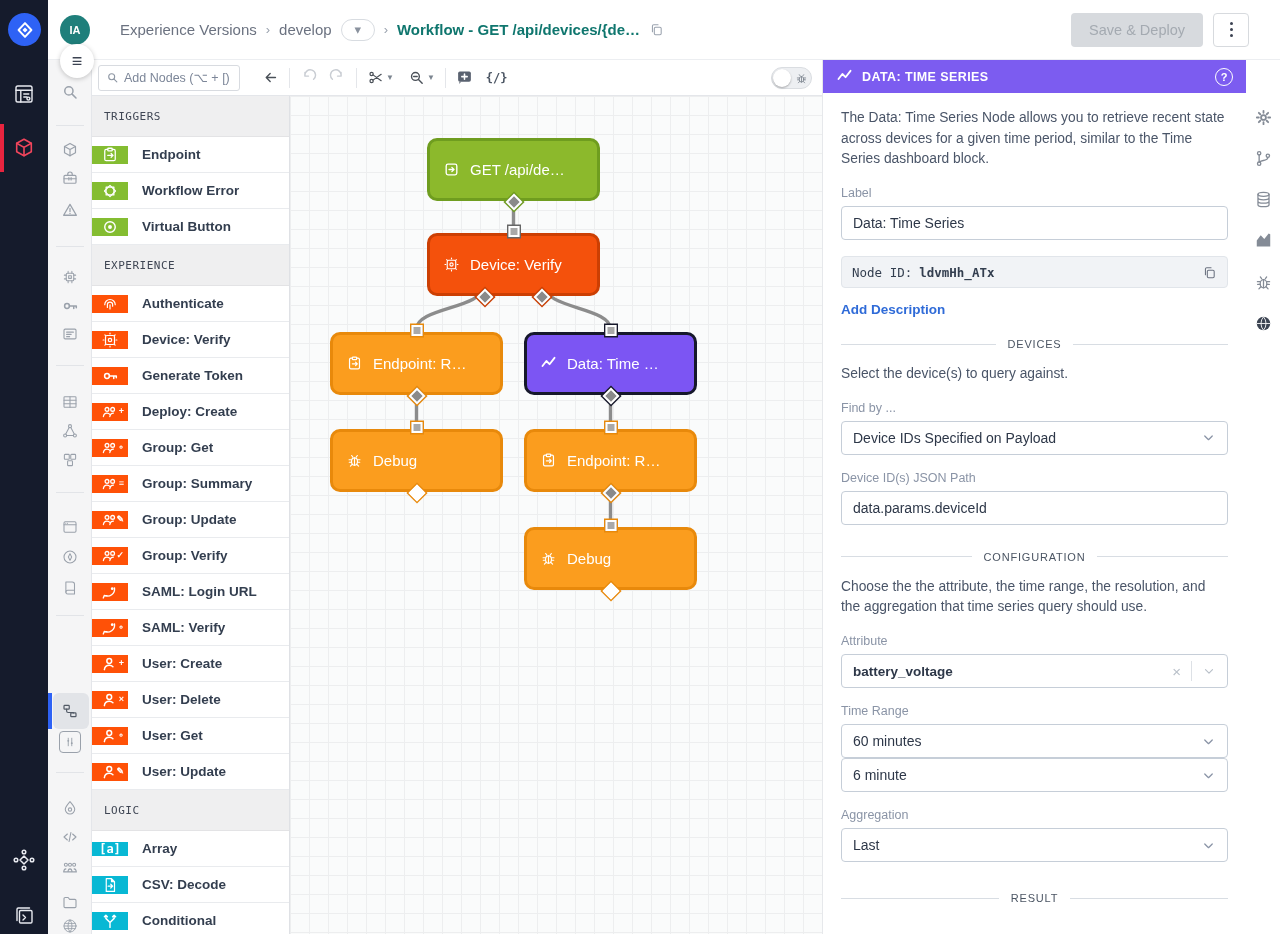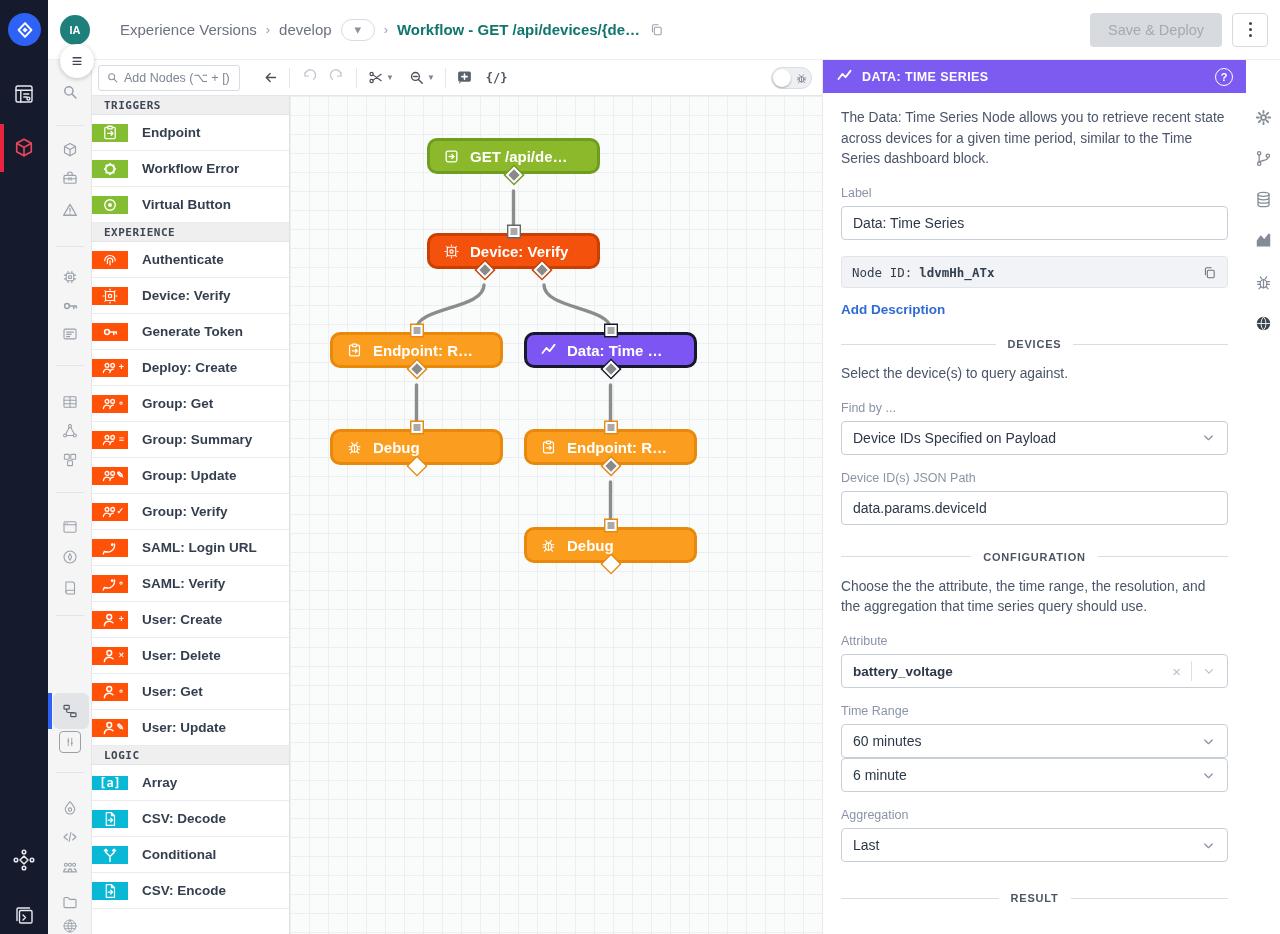--- a/index.html
+++ b/index.html
@@ -24,21 +24,21 @@
   .dr-bar{position:absolute;left:0;top:124px;width:4px;height:48px;background:#E8243F}
 
   
   .topbar{position:absolute;left:48px;top:0;right:0;height:60px;background:#fff;border-bottom:1px solid #ECEEF1;display:flex;align-items:center;z-index:20}
   .avatar{width:30px;height:30px;margin-left:12px;border-radius:50%;background:var(--teal);color:#fff;font-weight:bold;font-size:11px;display:flex;align-items:center;justify-content:center}
   .crumbs{display:flex;align-items:center;margin-left:30px;font-size:15px;color:#6B7280;gap:9px}
   .crumb-sep{color:#9AA2AE;font-size:13px}
   .dev-pill{width:34px;height:22px;border:1px solid #D8DCE1;border-radius:11px;display:flex;align-items:center;justify-content:center;color:#8A929E;font-size:13px;background:#fff}
   .wf-title{font-weight:bold;color:#0f766e}
   .copy-sm{font-size:15px;color:#9AA2AE}
-  .tb-right{margin-left:auto;display:flex;align-items:center;gap:10px;margin-right:12px}
+  .tb-right{margin-left:auto;display:flex;align-items:center;gap:10px;margin-right:31px}
   .btn-save{height:34px;padding:0 18px;border:none;border-radius:4px;background:#D7DADE;color:#A4AAB1;font-size:14.5px;font-family:inherit}
   .btn-dots{width:36px;height:34px;border:1px solid #D7DADE;border-radius:4px;background:#fff;display:flex;align-items:center;justify-content:center;gap:0;flex-direction:column}
   .btn-dots i{width:3px;height:3px;border-radius:50%;background:#3C4352;margin:1.5px 0}
   .hamburger{position:absolute;left:60px;top:44px;width:34px;height:34px;border-radius:50%;background:#fff;box-shadow:0 1px 5px rgba(0,0,0,.22);display:flex;align-items:center;justify-content:center;z-index:40;font-size:18px;color:#3C4352;font-weight:bold}
 
   
   .icon-rail{position:absolute;left:48px;top:60px;width:44px;bottom:0;background:#F5F5F6;border-right:1px solid #E4E6EA;z-index:10}
   .ir-ic{position:absolute;left:13px;width:18px;height:18px;color:#9AA1AB;font-size:18px}
   .ir-div{position:absolute;left:8px;width:28px;border-top:1px solid #E2E4E8}
   .ir-sel{position:absolute;left:5px;top:633px;width:36px;height:36px;background:#E2E4E8;border-radius:6px}
@@ -55,34 +55,34 @@
   .tbtn.dis{color:#C9CDD3}
   .tb-div{width:1px;height:20px;background:var(--line);margin:0 10px}
   .caret{font-size:8px;color:#7C8590}
   .braces{font-family:"DejaVu Sans Mono",monospace;font-size:12px;font-weight:bold;color:#4B5563}
   .toggle{margin-left:auto;margin-right:10px;width:41px;height:22px;border:1px solid #DADDE1;background:#EDEFF2;border-radius:11px;position:relative}
   .toggle .knob{position:absolute;left:1px;top:1px;width:18px;height:18px;border-radius:50%;background:#fff;box-shadow:0 1px 2px rgba(0,0,0,.3)}
   .toggle .tbug{position:absolute;right:3px;top:4px;width:13px;height:13px;color:#7D8590;font-size:12px}
 
   
   .palette{position:absolute;left:92px;top:96px;width:198px;bottom:0;background:#fff;border-right:1px solid #DFE1E5;overflow:hidden;z-index:8}
-  .psec-h{height:19px;background:#EFEFF0;border-bottom:1px solid #E3E3E5;display:flex;align-items:center;padding-left:12px;font-family:"DejaVu Sans Mono",monospace;font-size:11px;font-weight:bold;letter-spacing:.5px;color:#3F4654}
+  .psec-h{height:41px;background:#EFEFF0;border-bottom:1px solid #E3E3E5;display:flex;align-items:center;padding-left:12px;font-family:"DejaVu Sans Mono",monospace;font-size:11px;font-weight:normal;letter-spacing:.5px;color:#3F4654}
   .prow{height:36px;display:flex;align-items:center;border-bottom:1px solid #E9EBEE;background:#fff;cursor:grab}
   .pic{width:36px;display:flex;align-items:center;justify-content:center;color:#fff;position:relative;font-size:18px}
   .sec-trig .pic{background:var(--green)} .sec-exp .pic{background:var(--orange)} .sec-logic .pic{background:var(--cyan)}
   .mod{position:absolute;right:4px;top:3px;font-size:9px;font-style:normal;font-weight:bold;color:#fff}
   .plabel{display:flex;align-items:center;padding-left:14px;font-size:13.5px;font-weight:bold;color:#333E4F}
   .arr-g{font-family:"DejaVu Sans Mono",monospace;font-size:12px;font-weight:bold;color:#fff}
 
   
   .canvas{position:absolute;left:290px;top:96px;width:532px;bottom:0;background:#FAFBFB;
     background-image:linear-gradient(#EDEEEF 1px,transparent 1px),linear-gradient(90deg,#EDEEEF 1px,transparent 1px);
     background-size:19px 19px;z-index:5}
   .edges{position:absolute;inset:0;pointer-events:none}
-  .node{position:absolute;width:173px;height:36px;border-radius:10px;border:3px solid;display:flex;align-items:center;padding-left:13px;gap:10px;color:#fff;font-weight:bold;font-size:15px;cursor:pointer}
+  .node{position:absolute;width:173px;height:63px;border-radius:10px;border:3px solid;display:flex;align-items:center;padding-left:13px;gap:10px;color:#fff;font-weight:normal;font-size:15px;cursor:pointer}
   .n-green{background:var(--node-green);border-color:var(--node-green-b)}
   .n-red{background:var(--node-red);border-color:var(--node-red-b)}
   .n-orange{background:var(--node-orange);border-color:var(--node-orange-b)}
   .n-purple{background:var(--node-purple);border-color:#16182B}
   .nic{font-size:17px;color:#fff}
   .pout{position:absolute;bottom:-10px;left:50%;width:12px;height:12px;transform:translateX(-50%) rotate(45deg);background:#8A8A8A;border:2px solid #fff;box-shadow:0 0 0 1.5px #6F6F6F}
   .pout.empty{background:#fff}
   .pin{position:absolute;top:-10px;left:50%;width:11px;height:11px;transform:translateX(-50%);background:#A9A9A9;border:2px solid #fff;box-shadow:0 0 0 1.5px #666}
   .n-green .pout{box-shadow:0 0 0 1.5px var(--node-green-b)}
   .n-red .pout{box-shadow:0 0 0 1.5px var(--node-red-b)}
@@ -101,21 +101,21 @@
   .flabel{font-size:12.5px;color:var(--mut);margin:16px 0 6px}
   .finput{height:34px;border:1px solid #C6CED8;border-radius:4px;display:flex;align-items:center;padding:0 11px;font-size:14px;color:#2D3748;background:#fff}
   .fselect{justify-content:space-between;cursor:pointer}
   .fselect .chev{font-size:15px;color:#8A94A6}
   .nodeid{margin-top:16px;height:32px;background:#F1F3F6;border:1px solid #E1E5EA;border-radius:4px;display:flex;align-items:center;padding:0 10px;font-family:"DejaVu Sans Mono",monospace;font-size:12.5px;color:#333E4F;gap:7px}
   .nodeid b{font-weight:bold}
   .nodeid .copy{margin-left:auto;font-size:15px;color:#6B7280;cursor:pointer}
   .adddesc{margin-top:14px;font-size:13.5px;font-weight:bold;color:#2F6BD8;cursor:pointer;display:inline-block}
   .divider{display:flex;align-items:center;gap:12px;margin:20px 0 0}
   .divider:before,.divider:after{content:"";flex:1;border-top:1px solid #D8DDE3}
-  .divider span{font-size:11px;font-weight:bold;letter-spacing:.8px;color:#4B5563}
+  .divider span{font-size:11px;font-weight:normal;letter-spacing:.8px;color:#4B5563}
   .sectext{margin-top:14px;font-size:13.8px;line-height:1.5;color:#4A5568}
   .combo{justify-content:flex-start;gap:0}
   .combo b{font-size:13.5px}
   .combo .cx{margin-left:auto;color:#B9C0C9;font-size:15px}
   .combo .cd{width:1px;height:20px;background:#DDE1E6;margin:0 10px}
   .combo .chev{color:#B9C0C9}
 
   
   .right-rail{position:absolute;left:1246px;top:60px;width:34px;bottom:0;background:#fff;z-index:16}
   .rr-ic{position:absolute;left:8px;width:19px;height:19px;color:#848B96;font-size:19px}

